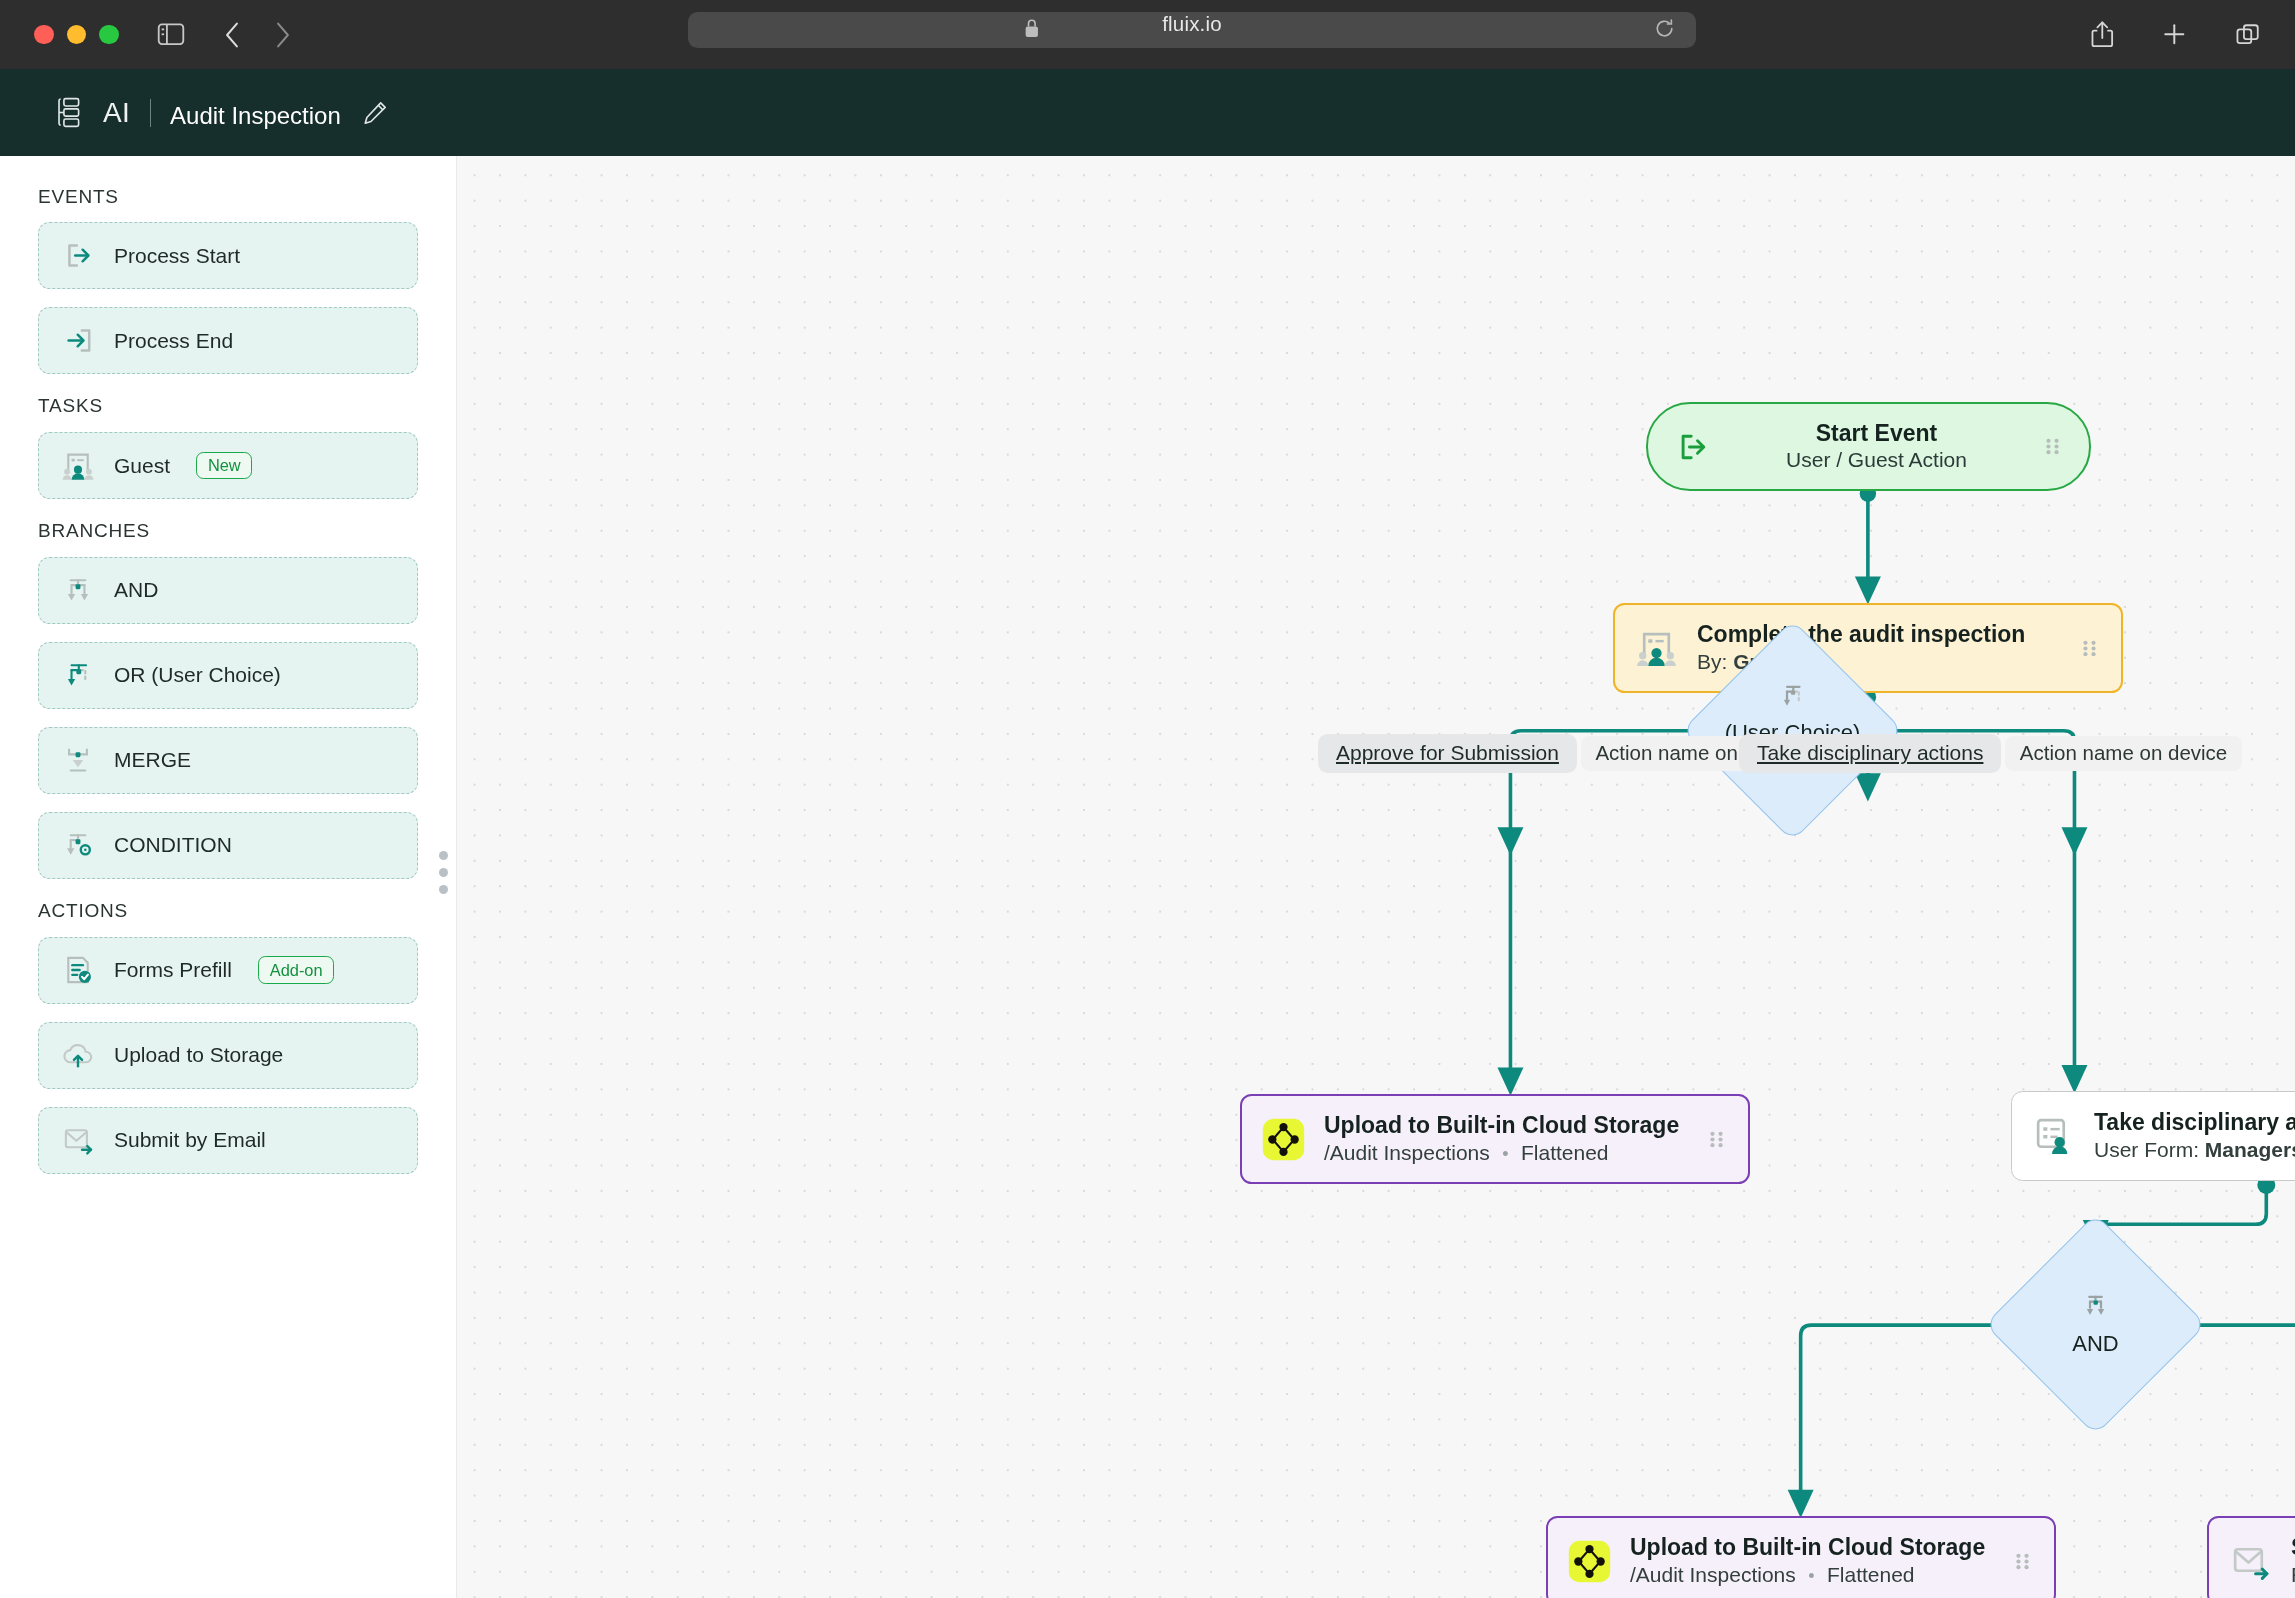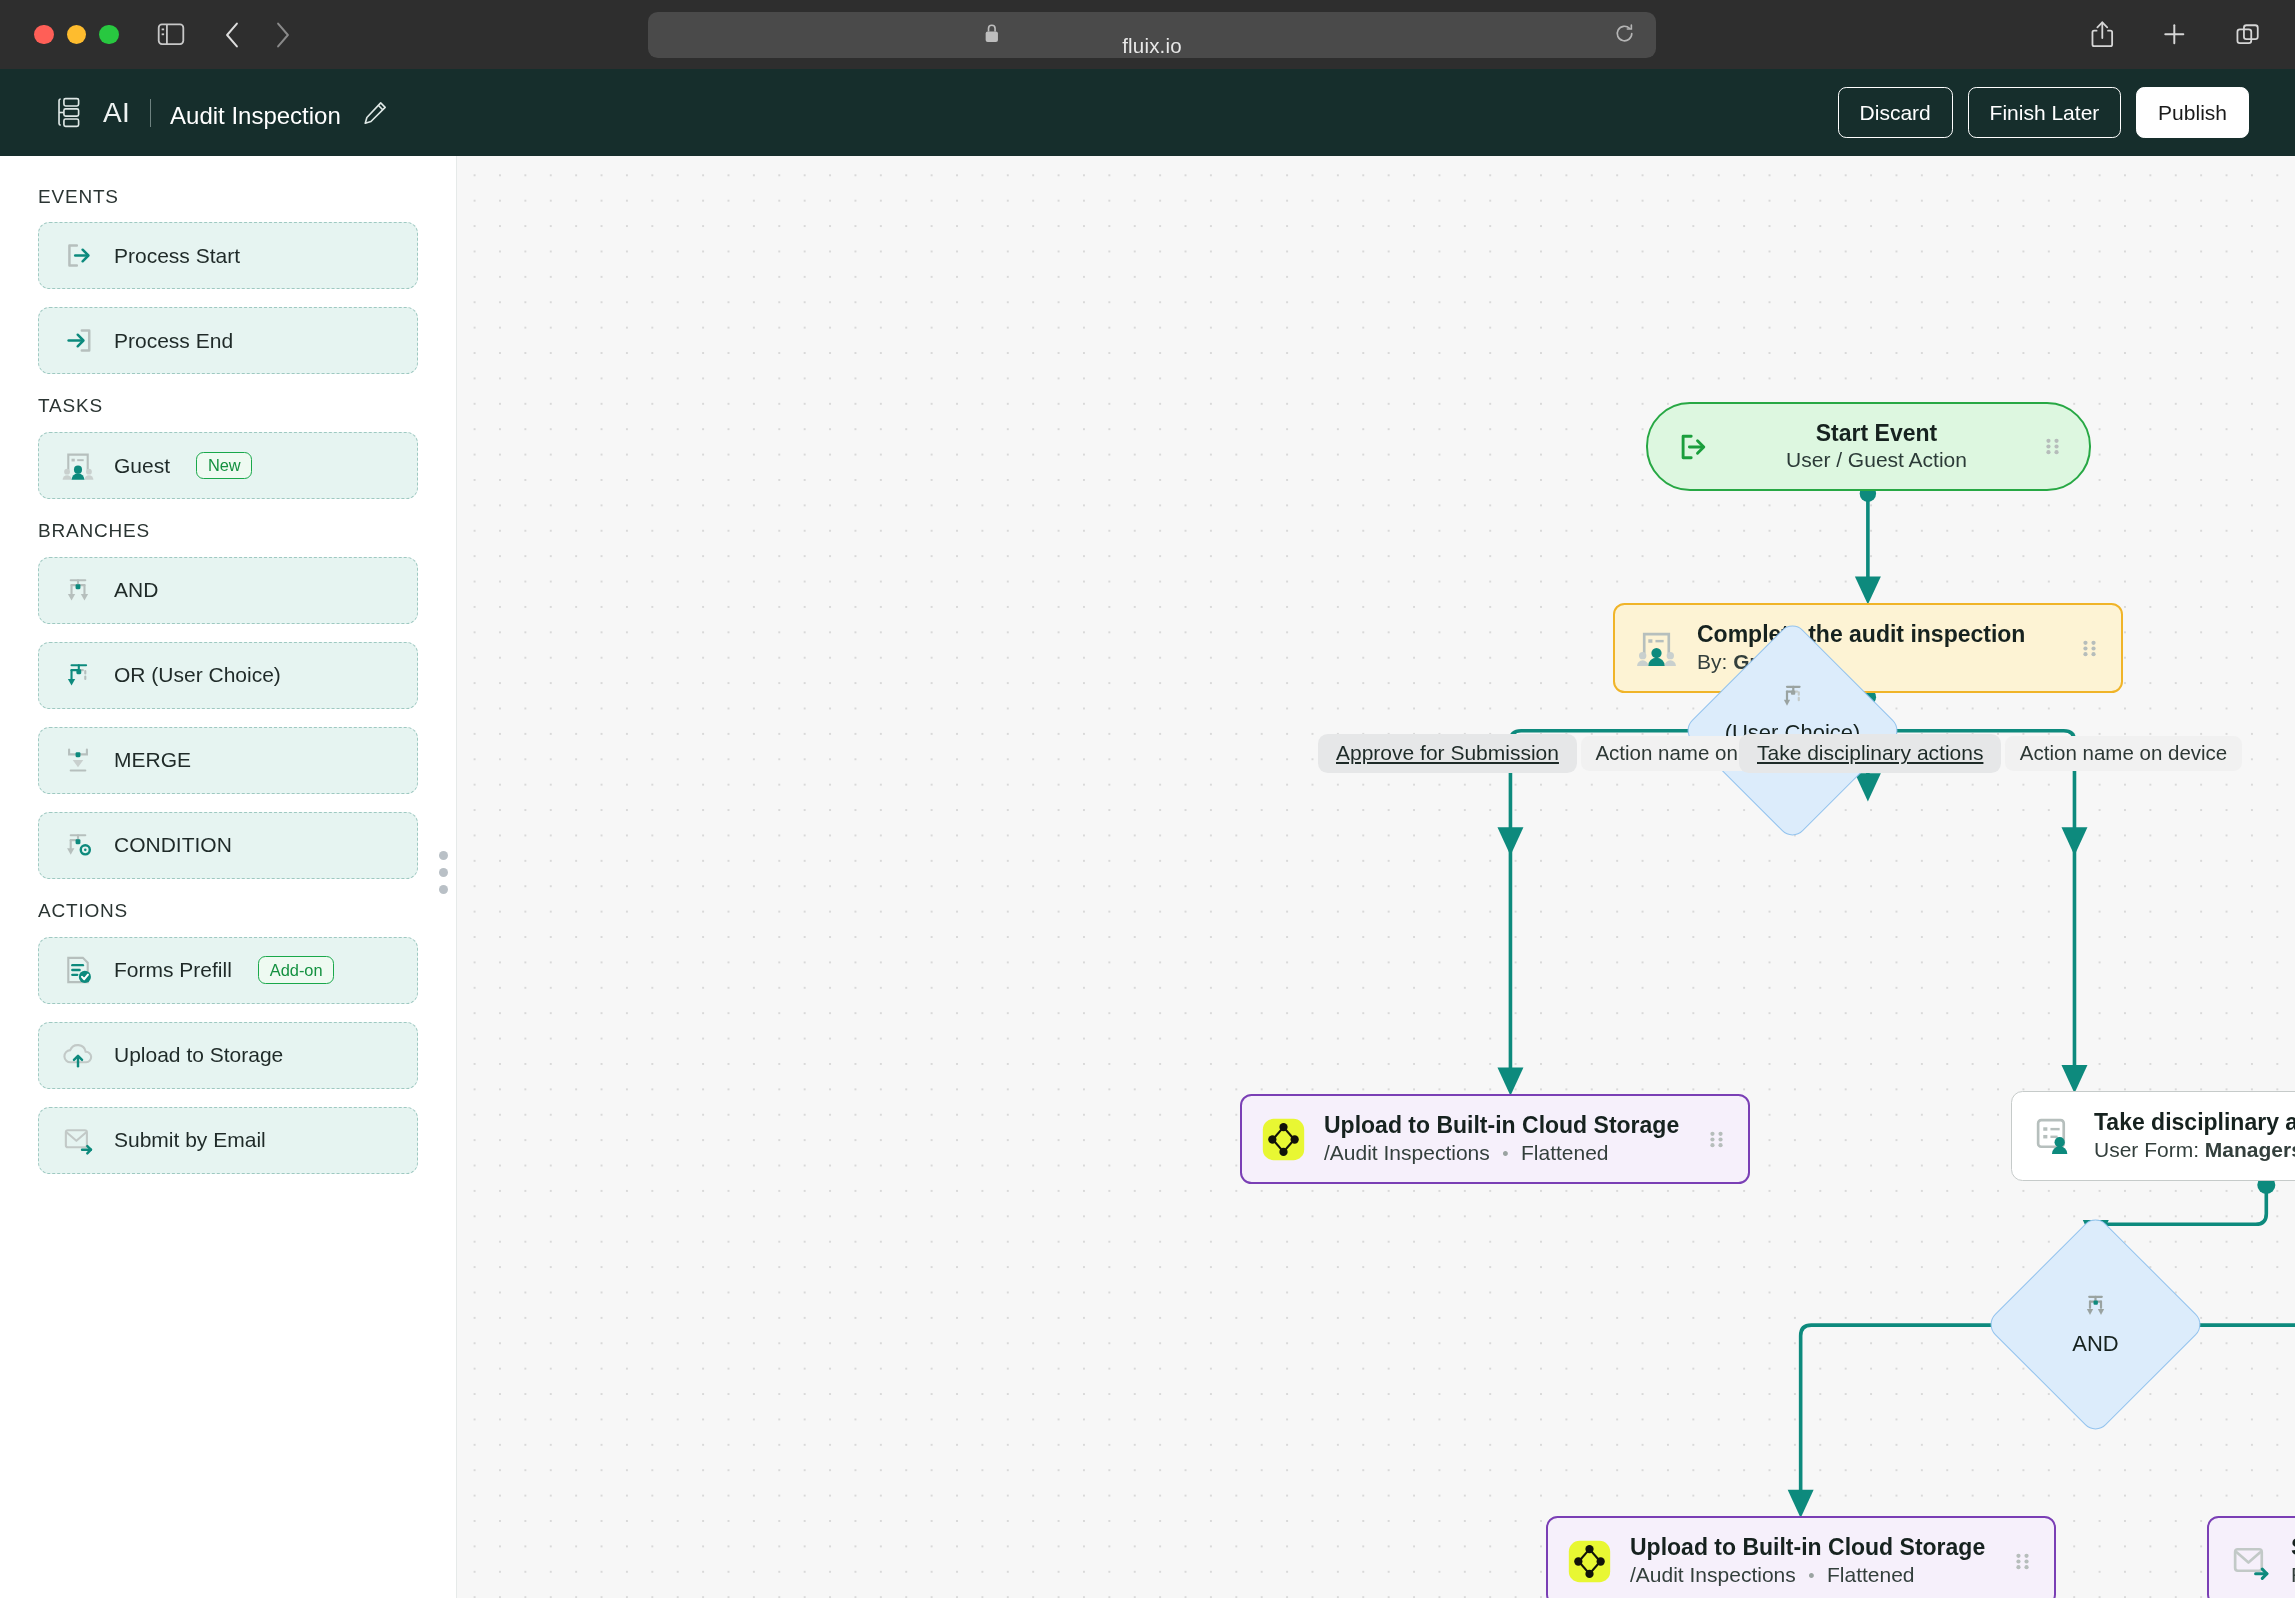--- a/index.html
+++ b/index.html
@@ -22,24 +22,24 @@
   .traffic span { width: 19.7px; height: 19.7px; border-radius: 50%; display: block; }
   .tl-red { background: #ff5f57; }
   .tl-yellow { background: #febc2e; }
   .tl-green { background: #28c840; }
 
   .chrome-icon { color: #c8c8c8; display: flex; align-items: center; justify-content: center; }
   .sidebar-toggle { margin-left: 38px; }
   .nav-arrows { display: flex; gap: 33px; margin-left: 38px; }
 
   .url-bar {
-    position: absolute; left: 648px; top: 11.5px;
-    width: 1008px; height: 46px;
+    position: absolute; left: 688px; top: 11.5px;
+    width: 1008px; height: 36px;
     background: #4a4a4a; border-radius: 9.8px;
-    display: flex; align-items: flex-end; justify-content: center;
+    display: flex; align-items: flex-start; justify-content: center;
     gap: 13px;
   }
   .url-text { color: #e8e8e8; font-size: 20.5px; letter-spacing: 0.2px; }
   .url-lock { position: absolute; left: 336px; top: 50%; transform: translateY(-50%); }
   .url-reload { position: absolute; right: 21px; top: 50%; transform: translateY(-50%); }
 
   .chrome-right {
     position: absolute; right: 34px; top: 0; height: 69px;
     display: flex; align-items: center; gap: 48px;
   }
@@ -294,25 +294,20 @@
     <span class="hdr-sep"></span>
     <span class="hdr-title">Audit Inspection</span>
     <span class="hdr-pencil">
       <svg width="26" height="26" viewBox="0 0 32 32" fill="none" stroke="#dfe8e6" stroke-width="2" stroke-linejoin="round">
         <path d="M23 3.5l5.5 5.5L11 26.5 4 28.5l2-7z"></path>
           <path d="M20 6.5l5.5 5.5"></path>
       </svg>
     </span>
   </div>
 
-  <div class="hdr-right">
-    <button class="btn">Discard</button>
-    <button class="btn">Finish Later</button>
-    <button class="btn btn-publish">Publish</button>
-  </div>
 </div>
 
 <div class="sidebar">
 
   <div class="sec-title">EVENTS</div>
   <div class="palette-item">
     <span class="pi-icon">
       <svg width="33" height="33" viewBox="0 0 40 40" fill="none" stroke-width="3" stroke-linecap="round" stroke-linejoin="round">
         <path d="M18 8H9v24h9" stroke="#b6bfbd"></path>
         <line x1="16" y1="20" x2="31" y2="20" stroke="#0d8a7d"></line>

